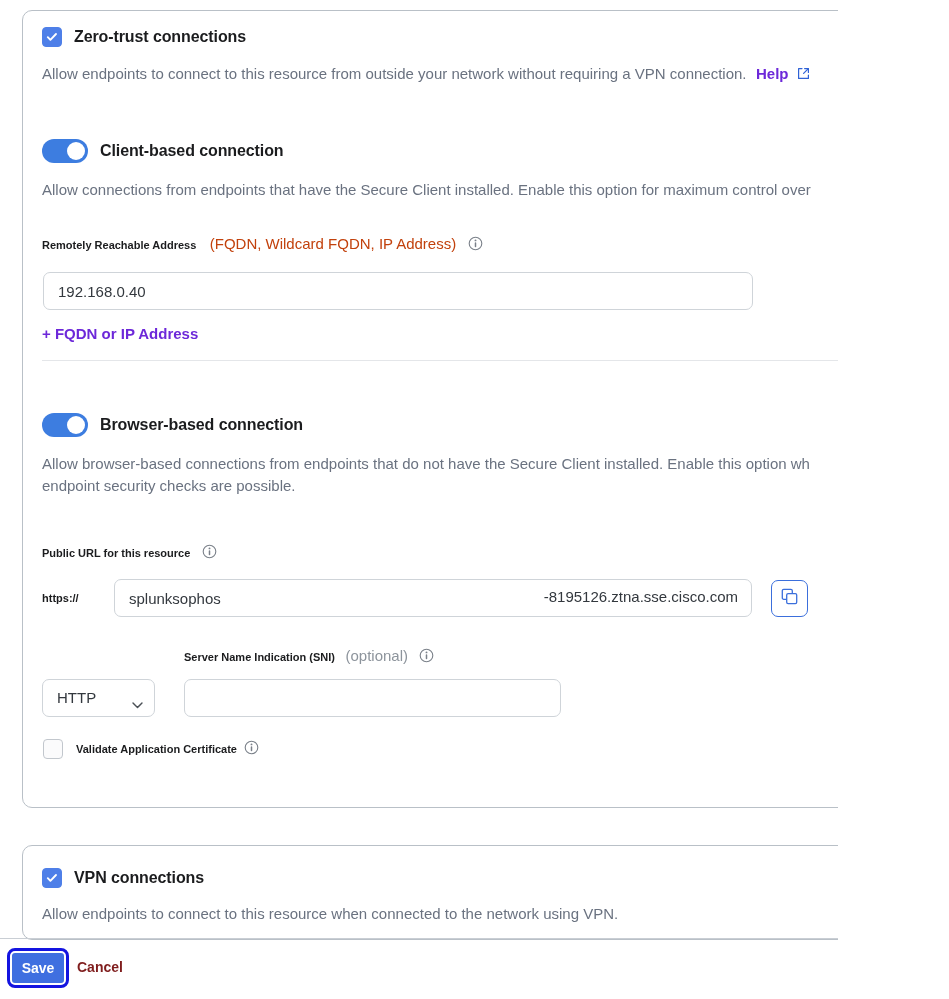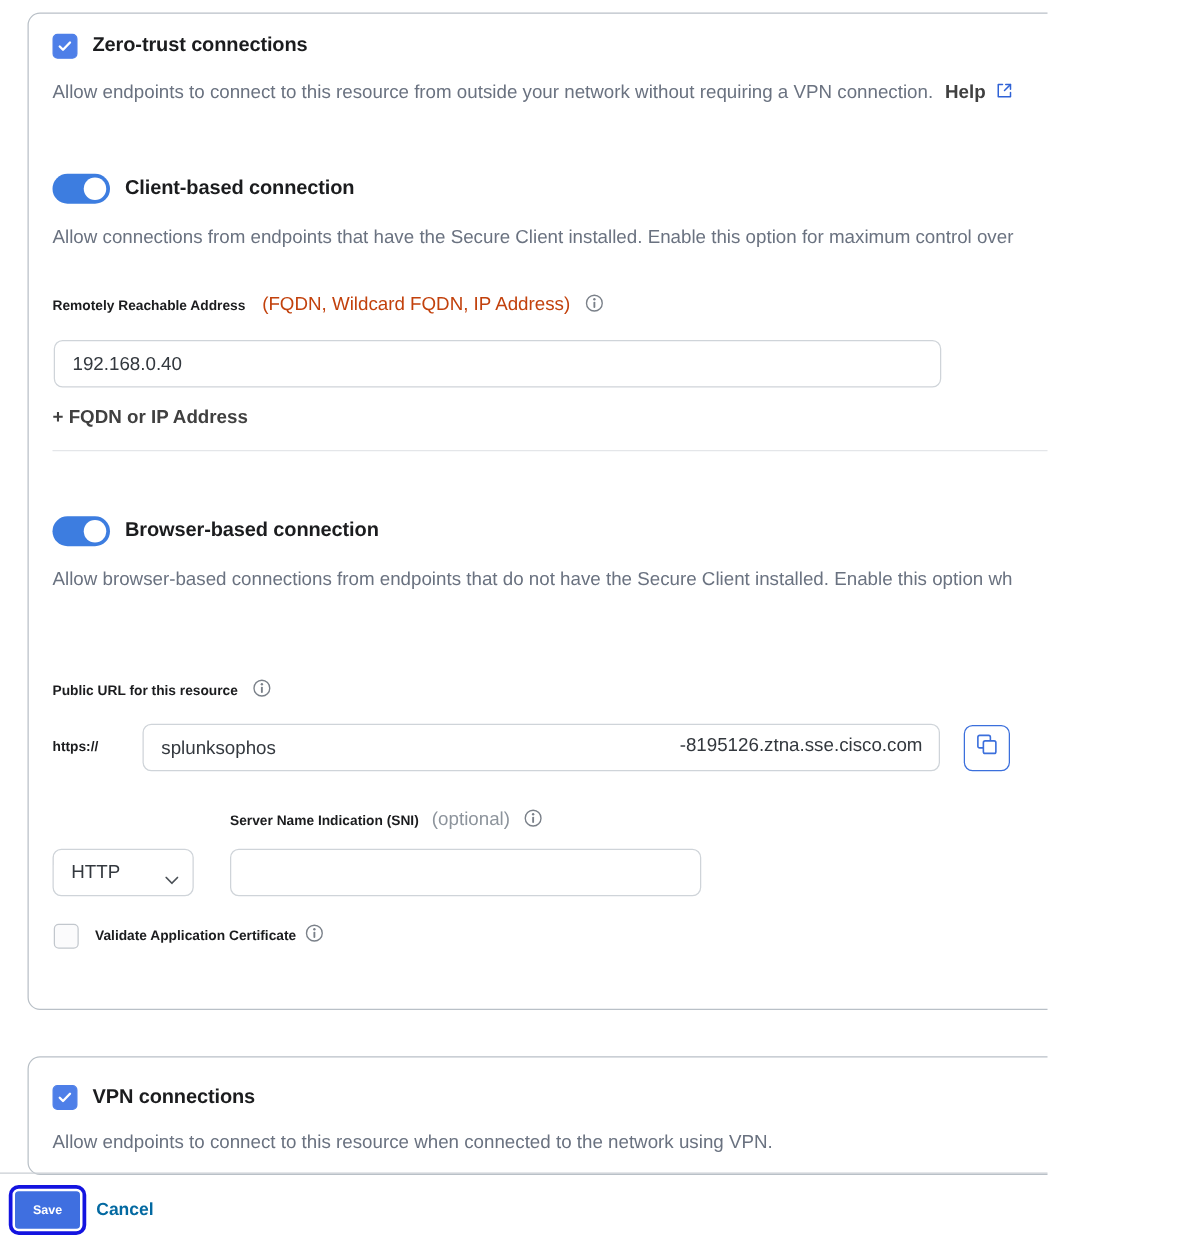--- a/index.html
+++ b/index.html
@@ -68,21 +68,21 @@
     color: #1b1c1e;
     letter-spacing: -0.1px;
   }
   .desc {
     font-size: 15px;
     color: #6a7280;
     line-height: 22px;
     white-space: nowrap;
   }
   .link {
-    color: #404040;
+    color: #6d28d9;
     font-weight: bold;
     text-decoration: none;
   }
   .ext-ico { display: inline-block; vertical-align: -1px; margin-left: 4px; }
 
   .lbl-bold {
     font-size: 11px; font-weight: bold; color: #1b1c1e;
   }
   .lbl-soft {
     font-size: 15px; color: #c2410c; font-weight: normal;
@@ -131,35 +131,35 @@
     left: 0; top: 938px;
     width: 949px; height: 1px;
     background: #c9ced4;
   }
   .btn-save {
     position: absolute;
     left: 10px; top: 951px;
     width: 56px; height: 34px;
     background: #3f6fe0;
     color: #ffffff;
-    font-size: 10px;
+    font-size: 14px;
     font-weight: bold;
     border: 2px solid #ffffff;
     border-radius: 5px;
     outline: 3px solid #1414e0;
     display: flex; align-items: center; justify-content: center;
     cursor: pointer;
     font-family: "Liberation Sans", sans-serif;
   }
   .btn-cancel {
     position: absolute;
     left: 77px; top: 959px;
     font-size: 14px;
     font-weight: bold;
-    color: #0369a1;
+    color: #7f1d1d;
     background: none; border: none;
     cursor: pointer;
     padding: 0;
     font-family: "Liberation Sans", sans-serif;
   }
 </style>
 </head>
 <body>
 
 <div class="page">
@@ -215,20 +215,21 @@
     <div class="divider" style="left:19px; top:349px; width:991px;"></div>
 
     <div class="row" style="position:absolute; left:19px; top:402px;">
       <span class="toggle">
         <span class="knob"></span>
       </span>
       <span class="hdr-title" style="margin-left:12px;">Browser-based connection</span>
     </div>
 
     <div class="desc" style="position:absolute; left:19px; top:442px;">Allow browser-based connections from endpoints that do not have the Secure Client installed. Enable this option wh</div>
+    <div class="desc" style="position:absolute; left:19px; top:464px;">endpoint security checks are possible.</div>
 
     <div style="position:absolute; left:19px; top:532px; white-space:nowrap;">
       <span class="lbl-bold">Public URL for this resource</span>
       <span class="info-ico">
         <svg width="15" height="15" viewBox="0 0 15 15">
           <circle cx="7.5" cy="7.5" r="6.3" stroke="#7a8089" stroke-width="1.1" fill="none"></circle>
           <circle cx="7.5" cy="4.4" r="0.95" fill="#7a8089"></circle>
           <rect x="6.75" y="6.3" width="1.5" height="5" rx="0.7" fill="#7a8089"></rect>
         </svg>
       </span>

